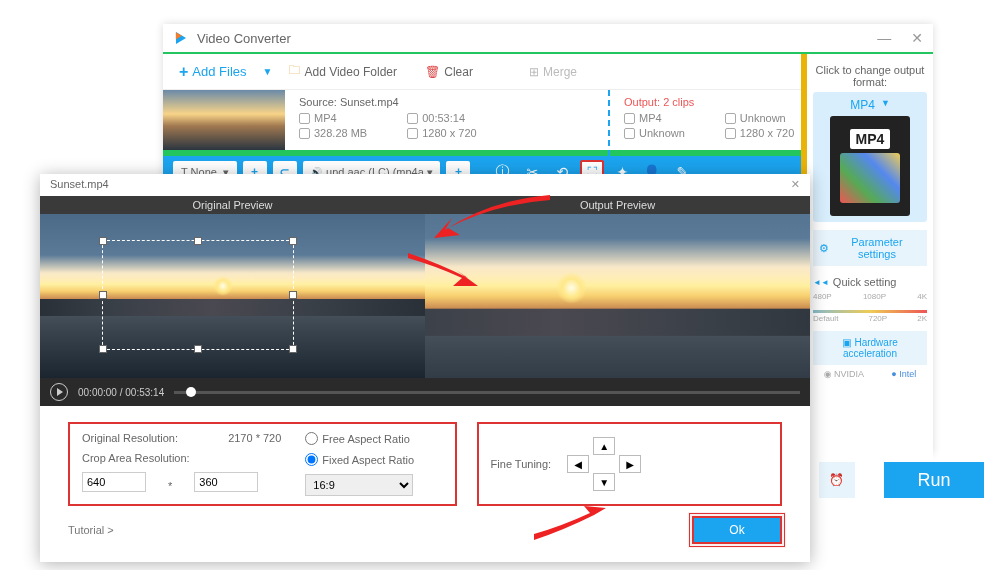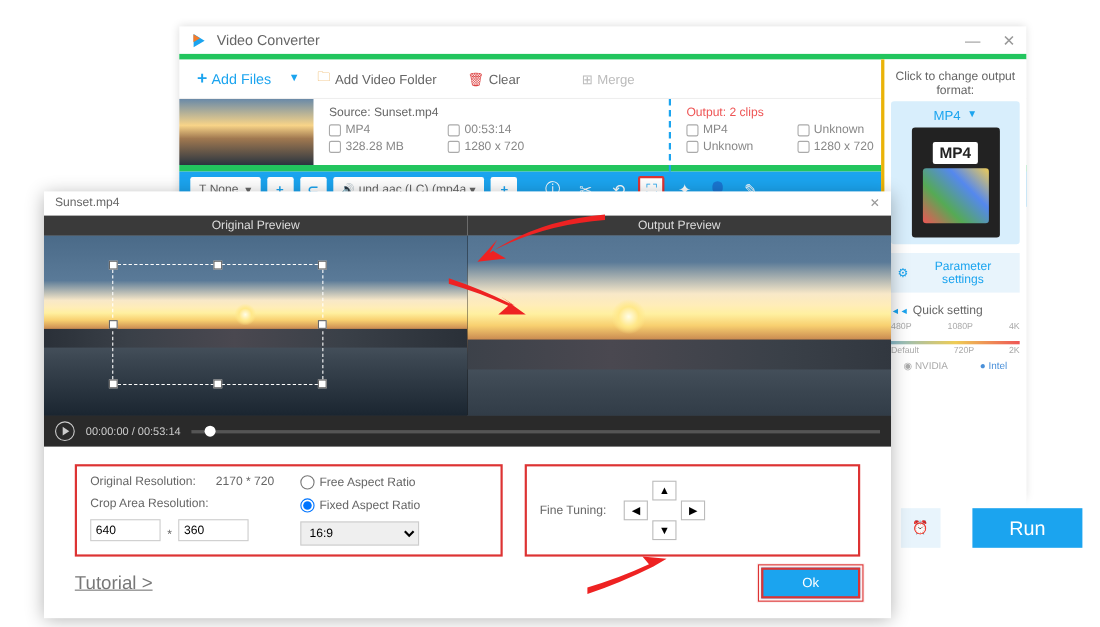--- a/index.html
+++ b/index.html
@@ -1,20 +1,20 @@
 <!DOCTYPE html>
 <html><head>
 <meta charset="utf-8">
 <style>
 * { margin: 0; padding: 0; box-sizing: border-box; font-family: -apple-system, "Segoe UI", Arial, sans-serif; }
 body { background: #fff; width: 1000px; height: 570px; position: relative; overflow: hidden; font-size: 12px; color: #666; }
 
 
 .main-window { position: absolute; left: 163px; top: 24px; width: 770px; height: 430px; background: #fff; box-shadow: 0 0 8px rgba(0,0,0,0.15); }
-.title-bar { height: 30px; display: flex; align-items: center; padding: 0 10px; border-bottom: 5px solid #22c55e; }
+.title-bar { height: 30px; display: flex; align-items: center; padding: 0 10px; border-bottom: 2px solid #22c55e; }
 .title-bar .logo { width: 16px; height: 16px; margin-right: 8px; }
 .title-bar .title { color: #666; font-size: 13px; }
 .title-bar .window-controls { margin-left: auto; display: flex; gap: 20px; color: #999; font-size: 14px; }
 .title-bar .window-controls span { cursor: pointer; }
 
 .toolbar { height: 36px; display: flex; align-items: center; padding: 0 16px; gap: 8px; border-bottom: 1px solid #eee; }
 .toolbar .add-files { color: #1ba4ef; display: flex; align-items: center; gap: 4px; font-size: 13px; }
 .toolbar .plus { font-weight: bold; font-size: 16px; }
 .toolbar .caret { color: #1ba4ef; margin: 0 8px; font-size: 10px; }
 .toolbar .item { color: #666; display: flex; align-items: center; gap: 4px; font-size: 12px; }
@@ -35,21 +35,21 @@
 .mini-icon { width: 11px; height: 11px; display: inline-block; border: 1px solid #aaa; border-radius: 2px; }
 .close-x { position: absolute; right: 8px; top: 4px; color: #aaa; cursor: pointer; }
 .dash-sep { border-left: 2px dashed #1ba4ef; height: 66px; }
 
 .blue-bar { height: 32px; background: #1ba4ef; display: flex; align-items: center; padding: 0 10px; gap: 6px; color: #fff; }
 .blue-bar .dd { background: #fff; color: #666; height: 22px; padding: 0 8px; display: flex; align-items: center; font-size: 11px; border-radius: 2px; }
 .blue-bar .sq-btn { width: 24px; height: 22px; background: #fff; color: #1ba4ef; display: flex; align-items: center; justify-content: center; border-radius: 2px; font-weight: bold; }
 .blue-bar .tool-icon { width: 24px; height: 24px; display: flex; align-items: center; justify-content: center; color: #fff; font-size: 14px; }
 .blue-bar .tool-icon.active { background: #fff; color: #1ba4ef; border: 2px solid #d33; border-radius: 2px; }
 
-.side-panel { position: absolute; right: 0; top: 30px; width: 132px; height: 424px; background: #fff; border-left: 3px solid #eab308; padding: 6px; }
+.side-panel { position: absolute; right: 0; top: 30px; width: 132px; height: 424px; background: #fff; border-left: 6px solid #eab308; padding: 6px; }
 .side-panel .label { font-size: 11px; color: #666; text-align: center; margin: 4px 0; }
 .format-card { background: #d8eefc; border-radius: 3px; padding: 6px; text-align: center; }
 .format-card .fmt-label { color: #1ba4ef; font-size: 12px; margin-bottom: 4px; display: flex; justify-content: center; gap: 6px; }
 .format-card .fmt-icon { width: 80px; height: 100px; background: #222; margin: 0 auto; border-radius: 3px; display: flex; flex-direction: column; align-items: center; justify-content: center; color: #fff; }
 .format-card .fmt-icon .mp4-txt { background: #fff; color: #222; padding: 2px 6px; font-weight: bold; font-size: 14px; border-radius: 2px; }
 .format-card .fmt-icon .balloons { width: 60px; height: 50px; background: linear-gradient(45deg, #e55, #5a5, #58e, #ec5); border-radius: 3px; margin-top: 4px; }
 .param-btn { background: #e8f4fc; color: #1ba4ef; border: none; width: 100%; padding: 6px; margin-top: 8px; font-size: 11px; display: flex; align-items: center; justify-content: center; gap: 4px; }
 .quick-label { font-size: 11px; color: #666; margin-top: 10px; display: flex; align-items: center; gap: 4px; }
 .quick-label::before { content: "◄◄"; color: #1ba4ef; font-size: 8px; }
 .slider-row { position: relative; height: 28px; margin-top: 4px; }
@@ -80,35 +80,35 @@
 .player-bar { background: #2a2a2a; color: #ccc; height: 28px; display: flex; align-items: center; padding: 0 10px; gap: 10px; font-size: 10px; }
 .play-btn-circle { width: 18px; height: 18px; border: 1.5px solid #ccc; border-radius: 50%; display: flex; align-items: center; justify-content: center; }
 .play-btn-circle::before { content: ""; border-left: 6px solid #ccc; border-top: 4px solid transparent; border-bottom: 4px solid transparent; margin-left: 2px; }
 .progress-track { flex: 1; height: 3px; background: #555; position: relative; }
 .progress-thumb { position: absolute; left: 12px; top: -4px; width: 10px; height: 10px; background: #fff; border-radius: 50%; }
 
 .crop-controls { display: flex; padding: 16px 28px 6px; gap: 20px; }
 .ctrl-group { border: 2px solid #d33; padding: 8px 12px; font-size: 11px; color: #666; }
 .ctrl-left { flex: 1.3; display: flex; gap: 24px; }
 .ctrl-left .col1 { display: flex; flex-direction: column; gap: 8px; }
-.ctrl-left .row { display: flex; align-items: flex-end; gap: 6px; }
+.ctrl-left .row { display: flex; align-items: flex-end; gap: 22px; }
 .ctrl-left input[type=text] { width: 64px; padding: 3px 4px; border: 1px solid #ccc; font-size: 11px; }
 .ctrl-left select { width: 108px; padding: 3px; border: 1px solid #ccc; font-size: 11px; }
 .ctrl-left .col2 { display: flex; flex-direction: column; gap: 8px; }
 .ctrl-left .col2 label { display: flex; align-items: center; gap: 4px; }
 .ctrl-right { flex: 1; display: flex; align-items: center; gap: 16px; }
 .dpad { position: relative; width: 74px; height: 54px; }
 .dpad button { position: absolute; width: 22px; height: 18px; background: #fff; border: 1px solid #bbb; font-size: 10px; display: flex; align-items: center; justify-content: center; }
 .dpad .up { top: 0; left: 50%; margin-left: -11px; }
 .dpad .down { bottom: 0; left: 50%; margin-left: -11px; }
 .dpad .left { top: 50%; left: 0; margin-top: -9px; }
 .dpad .right { top: 50%; right: 0; margin-top: -9px; }
 
 .dialog-footer { display: flex; align-items: center; padding: 4px 28px 12px; }
-.tutorial-link { color: #777; font-size: 17px; text-decoration: underline; }
+.tutorial-link { color: #777; font-size: 11px; }
 .footer-btns { margin-left: auto; display: flex; gap: 12px; justify-content: flex-end; }
 .btn-ok { background: #1ba4ef; color: #fff; border: 2px solid #d33; width: 90px; height: 28px; font-size: 12px; outline: 1px solid #d33; outline-offset: 2px; box-shadow: 0 0 0 4px rgba(211,51,51,0.08); }
 .btn-cancel { background: #f57b29; color: #fff; border: none; width: 90px; height: 28px; font-size: 12px; }
 
 
 .arrow { position: absolute; pointer-events: none; z-index: 50; }
 .arrow svg { overflow: visible; }
 .arrow-path { fill: #e22; }
 </style>
 </head>
@@ -246,20 +246,21 @@
         <span>1080P</span>
         <span>4K</span>
       </div>
       <div class="slider-track"></div>
     </div>
     <div class="slider-labels" style="margin-top:-6px">
       <span>Default</span>
       <span>720P</span>
       <span>2K</span>
     </div>
+    <button class="hw-btn"><span>▣</span> <span>Hardware acceleration</span></button>
     <div class="chip-row">
       <span>◉ <span>NVIDIA</span></span>
       <span style="color:#4a90d9">● <span>Intel</span></span>
     </div>
   </div>
 </div>
 
 <button class="run-btn">Run</button>
 <div class="alarm-btn" style="right:145px; left:auto; position:absolute;">⏰</div>
 

